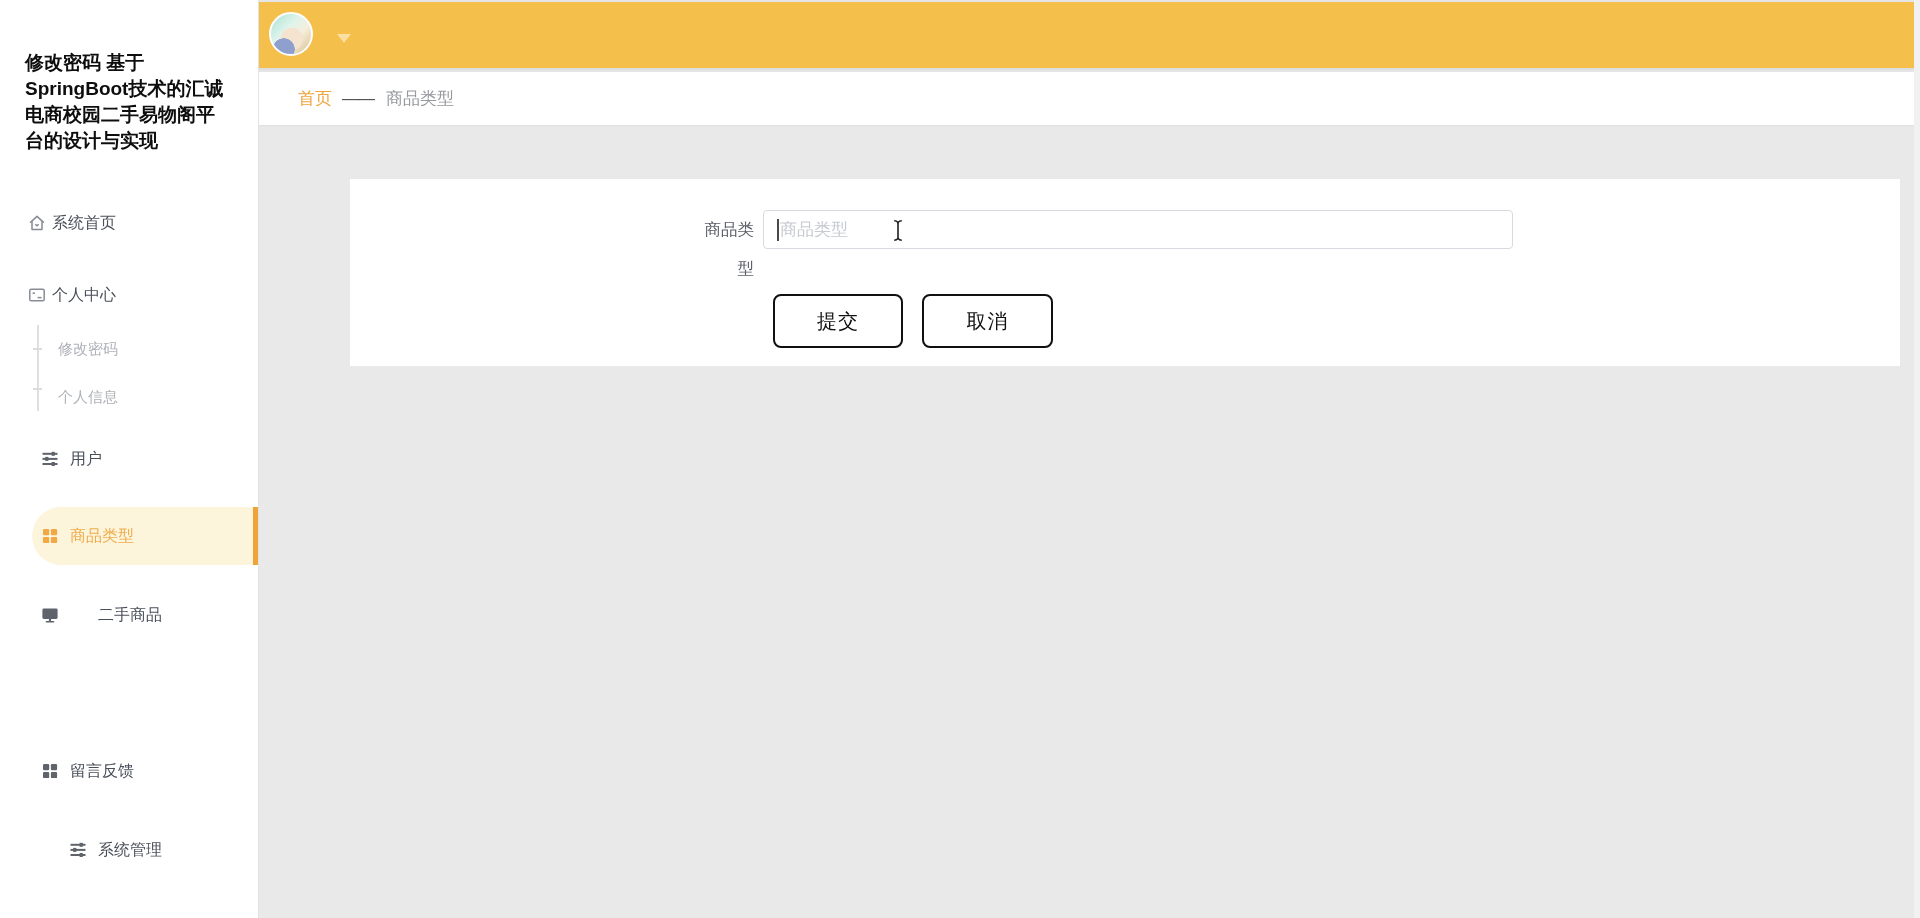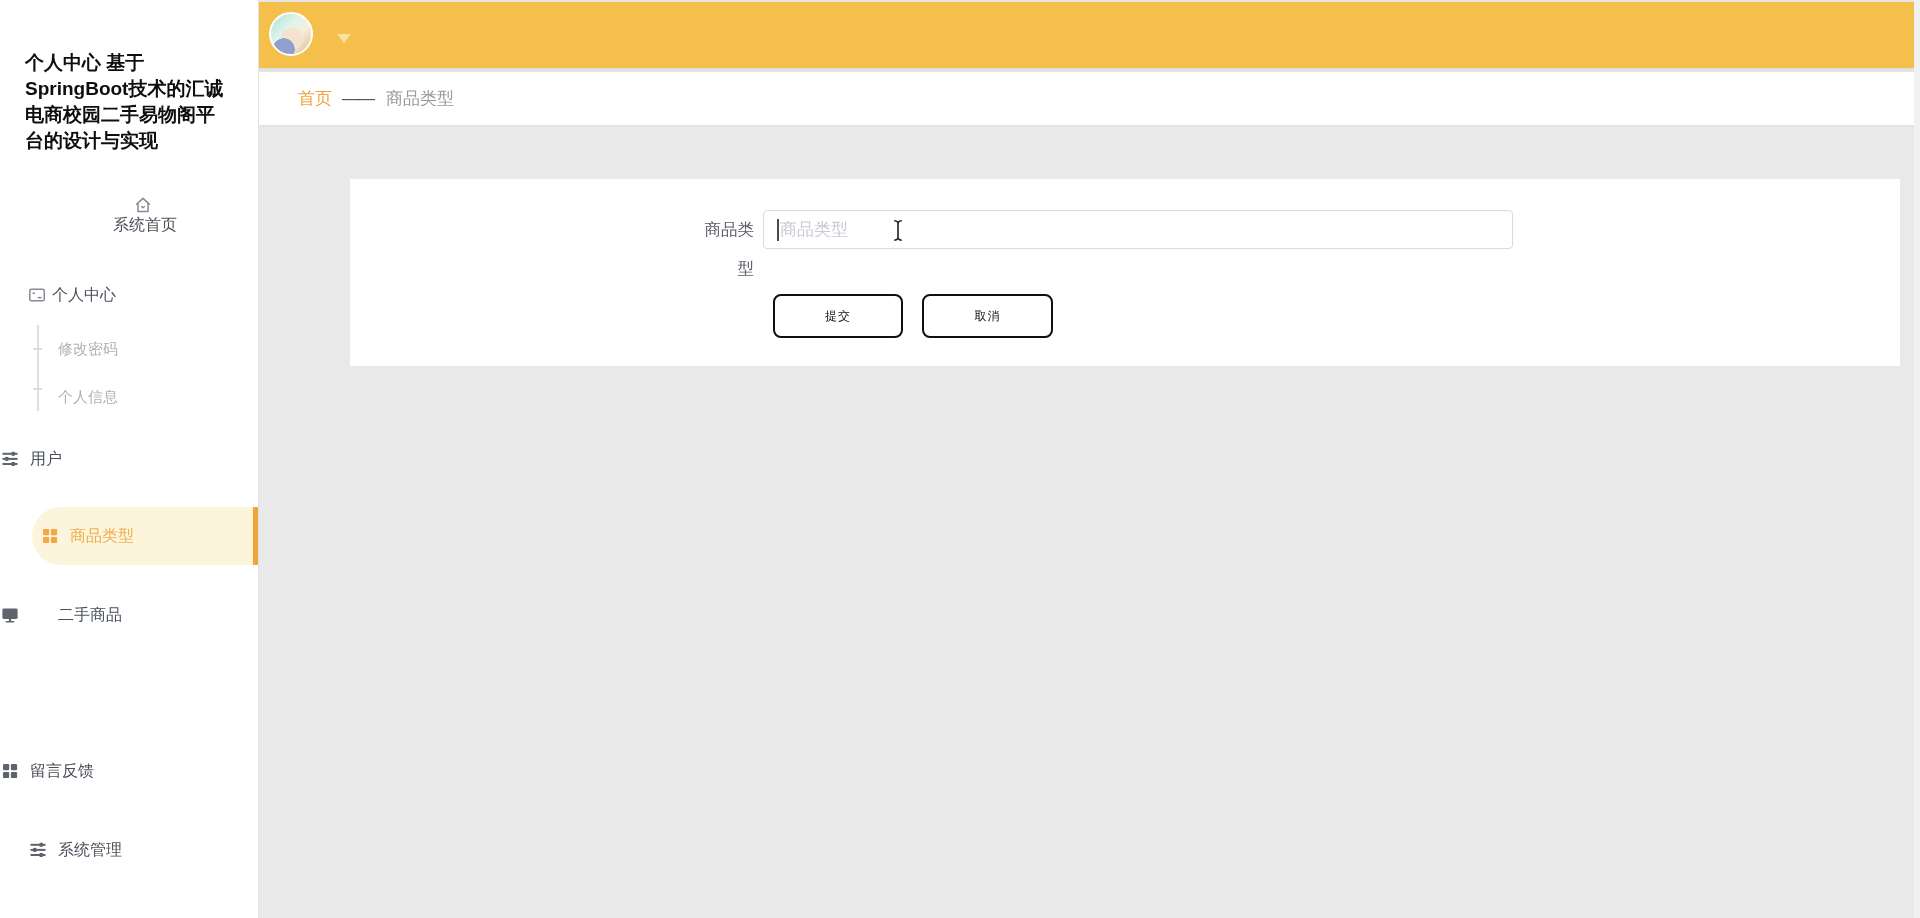--- a/index.html
+++ b/index.html
@@ -10,21 +10,21 @@
   
   .sidebar { position:absolute; left:0; top:0; width:259px; height:918px;
     background:#fff; border-right:1px solid #E3E3E3; z-index:3; }
   .side-title { position:absolute; left:25px; top:50px; width:200px;
     font-size:19px; font-weight:700; color:#0e0e0e; line-height:26px; }
   .menu-item { position:absolute; left:0; right:0; height:56px;
     display:flex; align-items:center; cursor:pointer; }
   .menu-item .mi-label { font-size:16px; color:#4A505A; }
   .mi-icon { display:inline-flex; width:20px; height:20px; flex:0 0 20px; }
   .pad-a { padding-left:27px; } .pad-a .mi-label { margin-left:5px; }
-  .pad-b { } .pad-b .mi-label { margin-left:10px; }
+  .pad-b { padding-left:40px; } .pad-b .mi-label { margin-left:10px; }
   .sub-item { position:absolute; left:0; right:0; height:36px; display:flex;
     align-items:center; padding-left:58px; cursor:pointer; }
   .sub-item .mi-label { font-size:15px; color:#AEB1B7; }
   .tree-line { position:absolute; left:37px; top:325px; width:2px; height:86px;
     background:#DFDFDF; }
   .tree-tick { position:absolute; left:33px; width:9px; height:2px; background:#DCDCDC; }
   .active-pill { position:absolute; left:32px; right:0; top:507px; height:58px;
     background:#FDF4DC; border-radius:29px 0 0 29px; display:flex;
     align-items:center; padding-left:8px; cursor:pointer; }
   .active-pill .mi-label { font-size:16px; color:#EFAE4E; margin-left:10px; }
@@ -56,38 +56,38 @@
   .form-label { position:absolute; left:344px; top:31px; width:60px; height:39px;
     line-height:39px; font-size:16.5px; color:#5A5E66; text-align:right; }
   .form-input { position:absolute; left:413px; top:31px; width:750px; height:39px;
     border:1px solid #D7DAE0; border-radius:4px; background:#fff;
     font-size:17px; color:#333; padding:0 15px 0 16px;
     font-family:"Liberation Sans", sans-serif; outline:none; }
   .form-input::placeholder { color:#C6CAD1; }
   .text-caret { position:absolute; left:427px; top:40px; width:2px; height:22px;
     background:#4a4a4a; }
   .ibeam { position:absolute; left:542px; top:40px; }
-  .btn { position:absolute; top:115px; height:44px; background:#fff;
-    border:2.5px solid #101010; border-radius:8px; font-size:12px; color:#0f0f0f;
+  .btn { position:absolute; top:115px; height:54px; background:#fff;
+    border:2.5px solid #101010; border-radius:8px; font-size:20px; color:#0f0f0f;
     letter-spacing:1px; cursor:pointer; font-family:"Liberation Sans", sans-serif; }
   .btn-submit { left:423px; width:130px; }
   .btn-cancel { left:572px; width:131px; }
 
   .scroll-strip { position:absolute; right:0; top:0; width:6px; height:918px;
     background:#F1F1F1; z-index:5; }
 </style>
 </head>
 <body>
 
 <div class="app">
 
   <aside class="sidebar">
-    <div class="side-title">个人中心 基于SpringBoot技术的汇诚电商校园二手易物阁平台的设计与实现</div>
-
-    <div class="menu-item pad-a" style="top:195px;flex-direction:column;">
+    <div class="side-title">修改密码 基于SpringBoot技术的汇诚电商校园二手易物阁平台的设计与实现</div>
+
+    <div class="menu-item pad-a" style="top:195px;">
       <span class="mi-icon">
         <svg viewBox="0 0 20 20" width="20" height="20" fill="none" stroke="#878C94" stroke-width="1.5" stroke-linejoin="round">
           <path d="M3.2 9.6 L10 3.4 L16.8 9.6"></path>
           <path d="M5 8.3 V16.4 H15 V8.3"></path>
           <path d="M8.3 11.2 L10 12.8 L11.7 11.2"></path>
         </svg>
       </span>
       <span class="mi-label">系统首页</span>
     </div>
 

